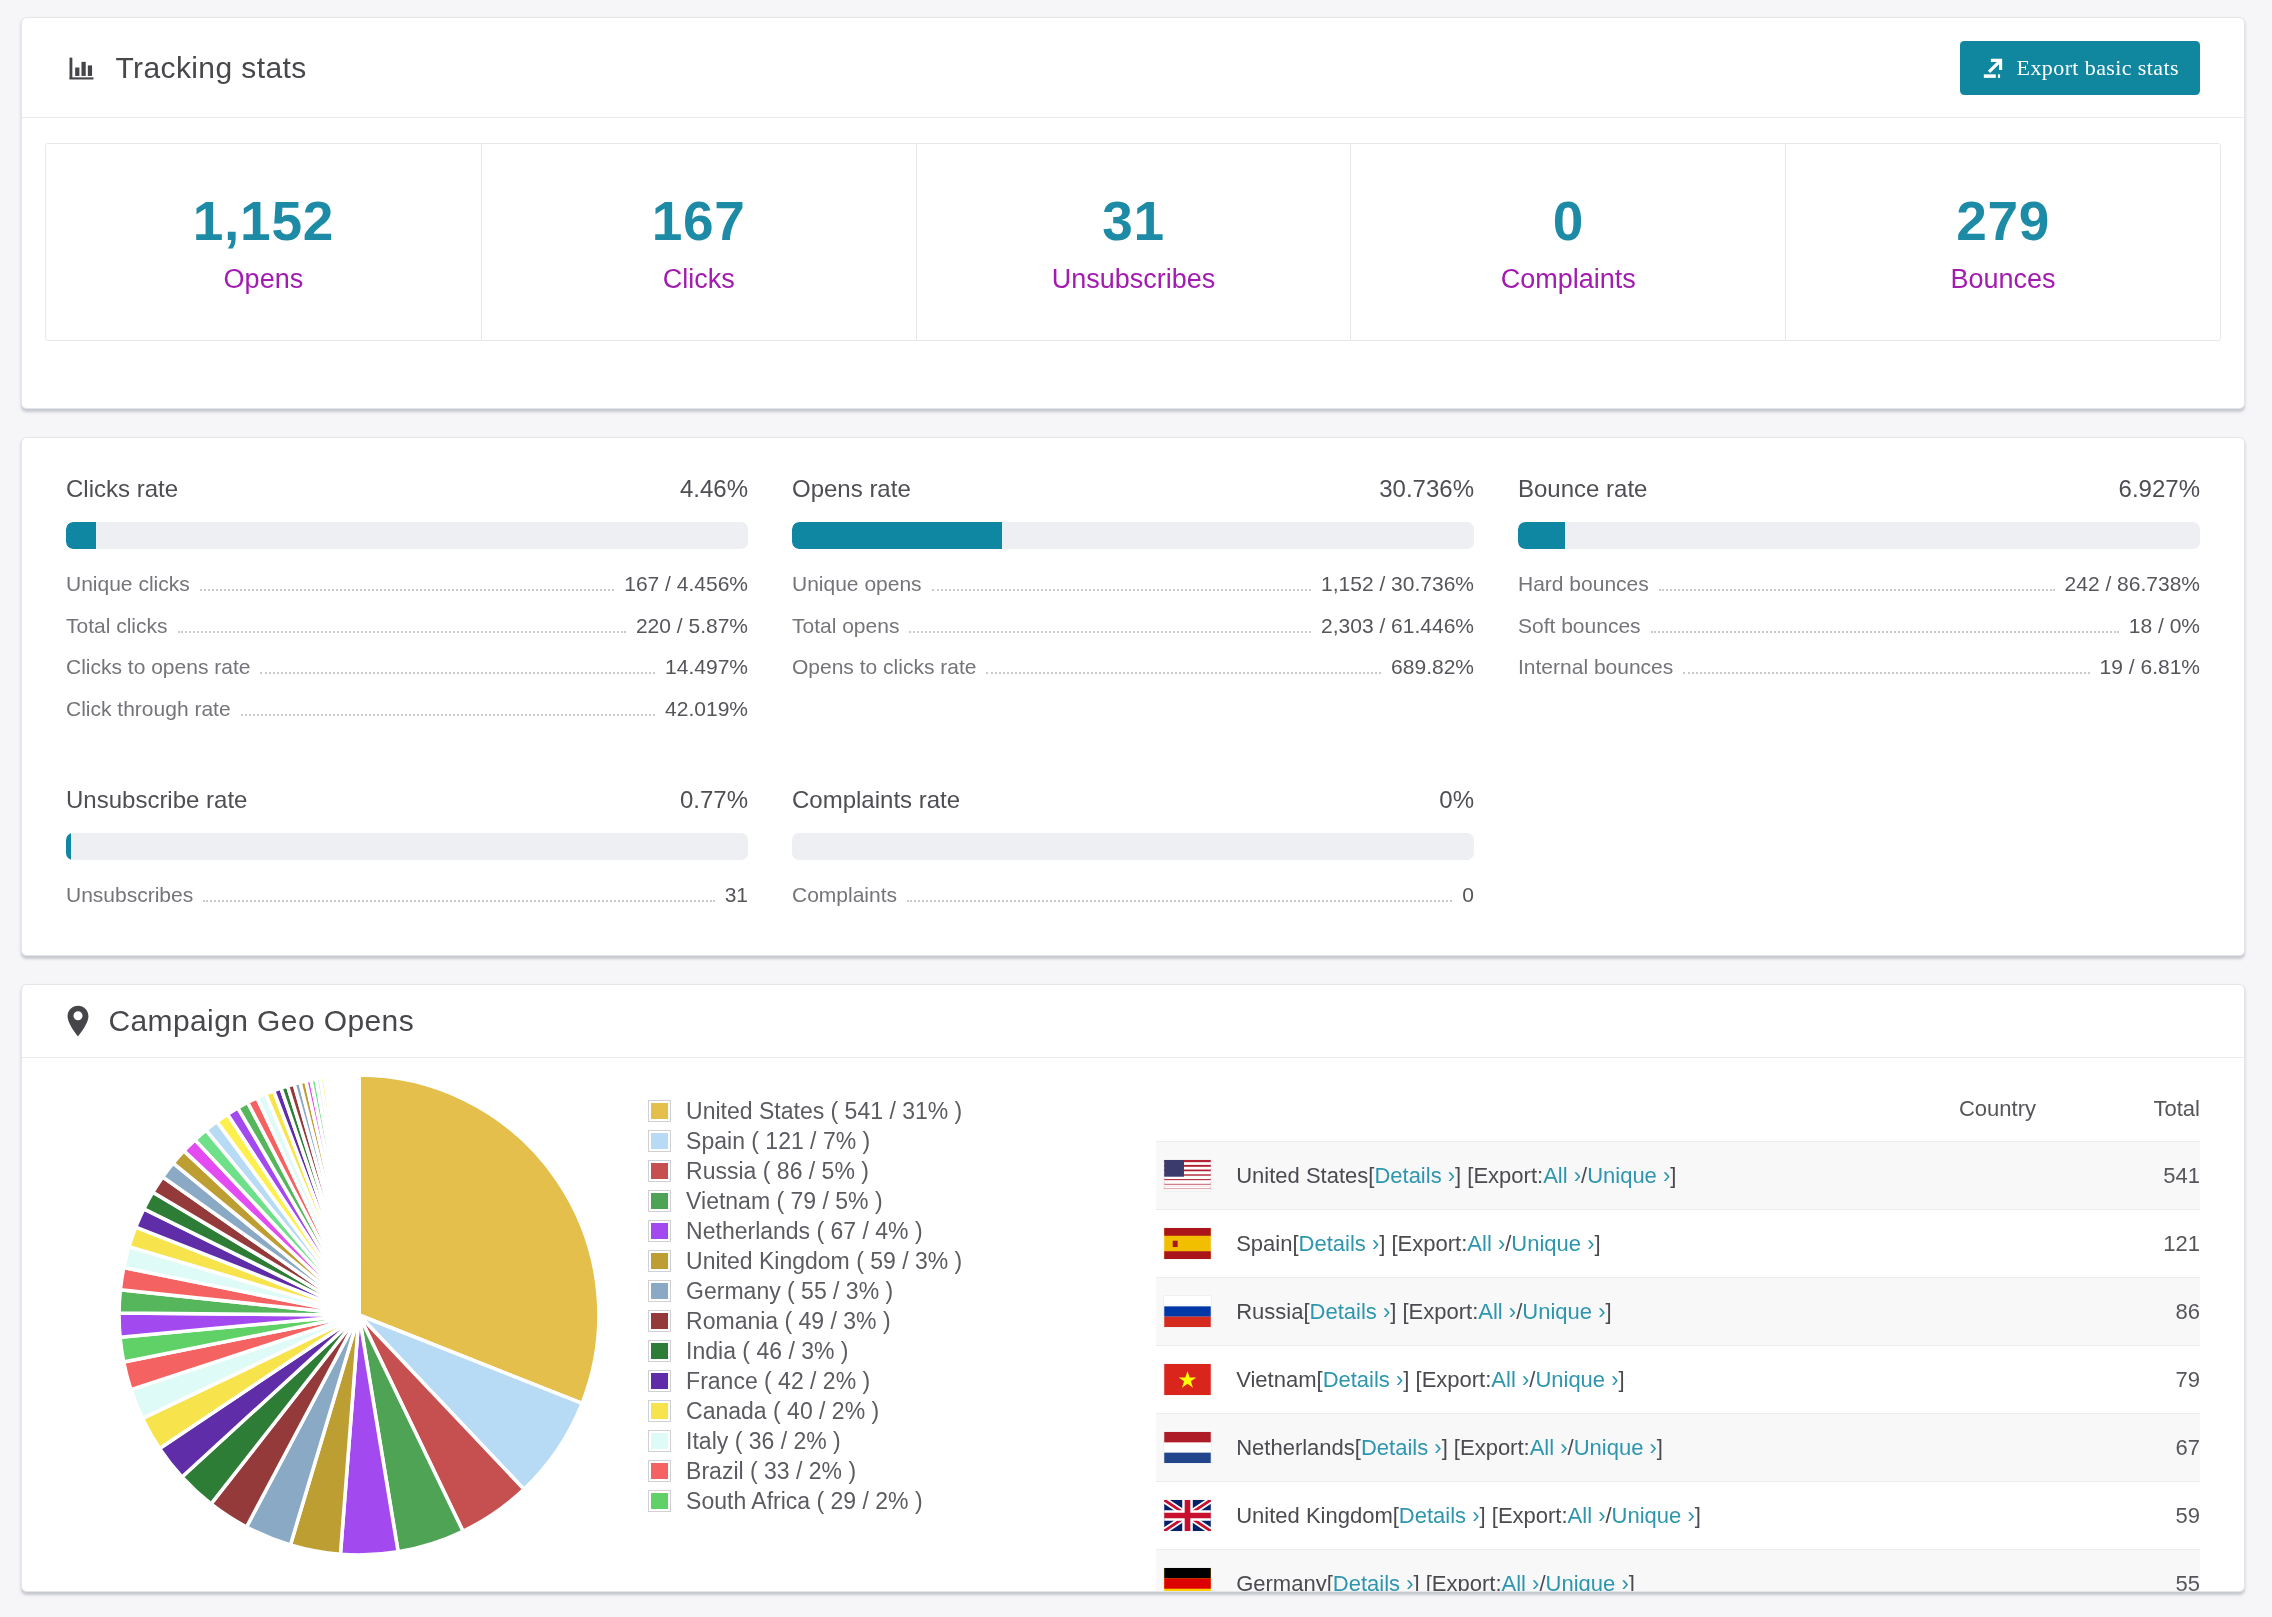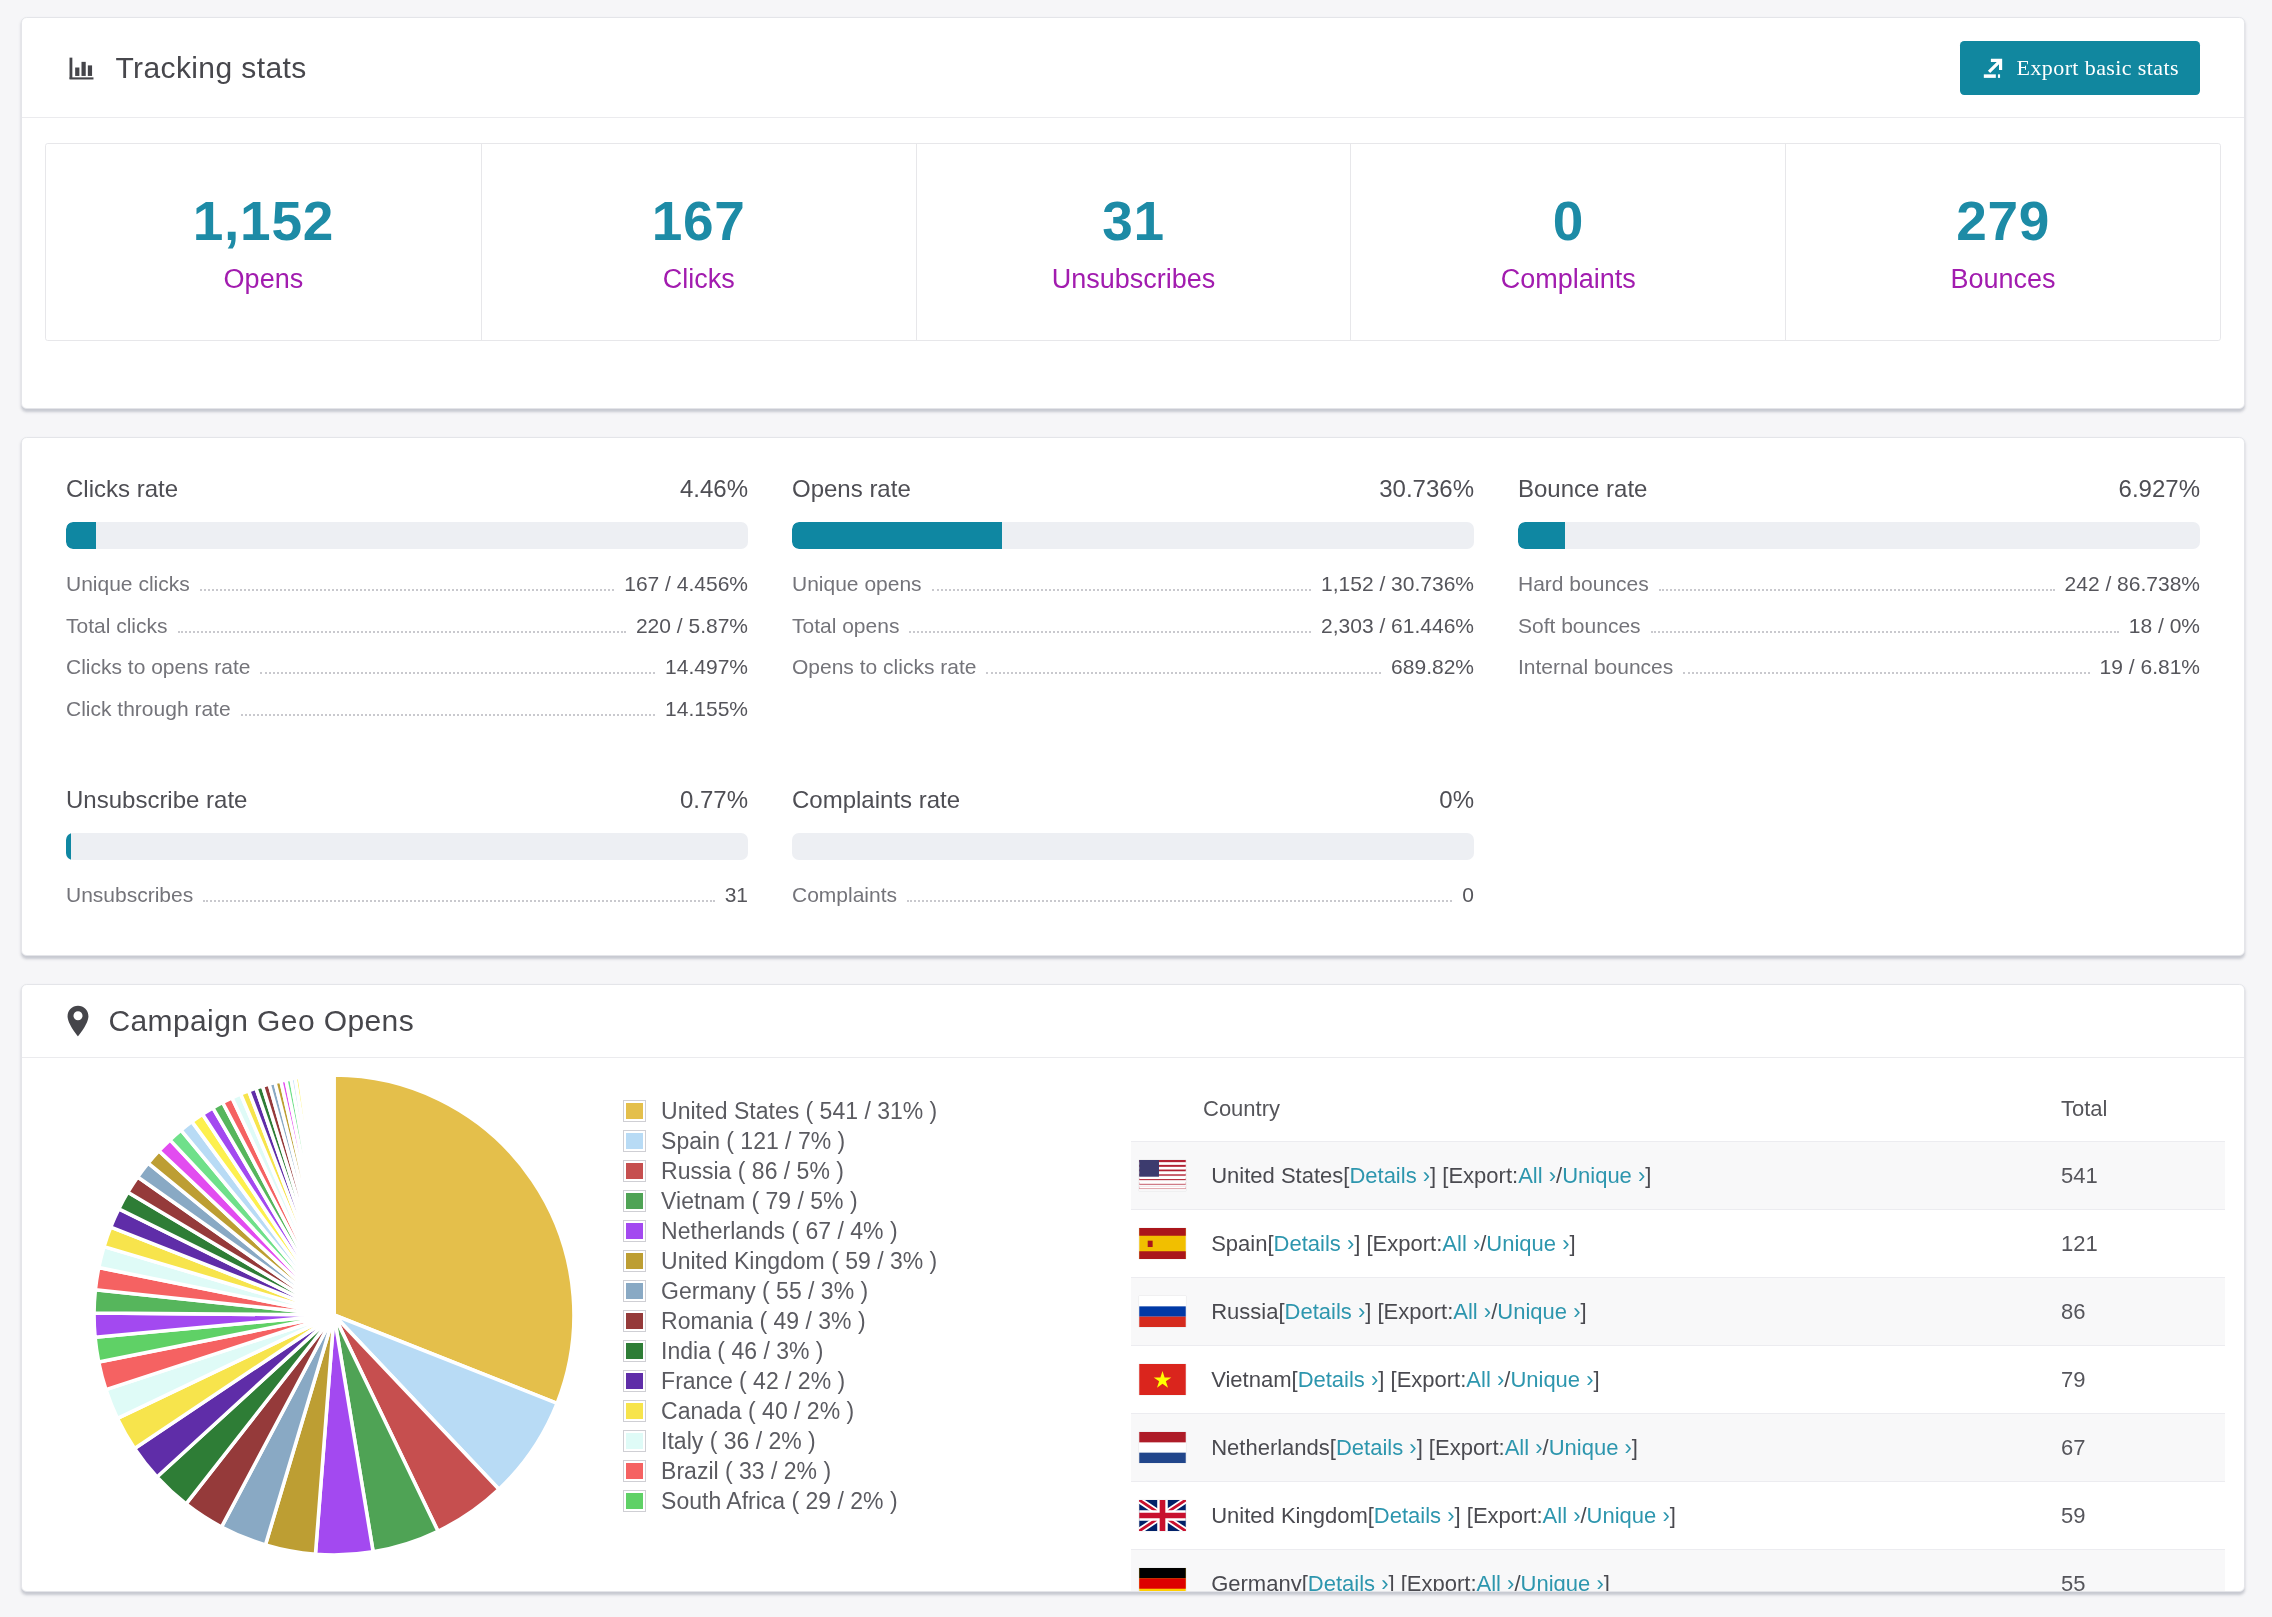--- a/index.html
+++ b/index.html
@@ -32,21 +32,21 @@
   .rate-bar{margin-top:19px;height:27px;background:#edeff3;border-radius:7px;overflow:hidden;}
   .rate-bar-fill{height:100%;background:#0f87a2;border-radius:7px 0 0 7px;}
   .rate-rows{margin-top:23px;}
   .rate-row{display:flex;align-items:flex-end;font-size:21px;color:#74747a;margin-top:17.6px;}
   .rate-row .leader{flex:1;margin:0 10px;border-bottom:2.1px dotted #c9c9ce;margin-bottom:5px;}
   .rate-row .v{color:#55555b;white-space:nowrap;}
 
   
   #geo-card{margin-top:28px;height:608px;}
   #geo-card .card-header{height:73px;justify-content:flex-start;}
-  .geo-content{display:flex;align-items:flex-start;padding:0 19px;}
+  .geo-content{display:flex;align-items:flex-start;padding:0 44px;text-align:right;}
   .pie-wrap{width:494px;height:494px;margin-left:46px;margin-top:10px;flex:none;}
   .legend{width:459px;margin-left:42px;margin-top:38px;flex:none;}
   .legend-item{display:flex;align-items:center;height:30px;font-size:23px;color:#5b5b61;cursor:pointer;}
   .swatch{width:22.6px;height:22.6px;border:0.7px solid #cfcfd4;background:#fff;padding:2.1px;margin-right:15.5px;flex:none;}
   .swatch i{display:block;width:100%;height:100%;}
   .geo-table{flex:1;margin-left:49px;margin-top:18.4px;font-size:22px;}
   .t-head{display:flex;align-items:center;height:65px;color:#55555a;}
   .t-head .c1{flex:1;padding-left:72px;}
   .t-head .c2{width:164px;}
   .t-row{display:flex;align-items:center;height:68px;border-top:0.7px solid #ececf0;}
@@ -134,21 +134,21 @@
             <span class="v">220 / 5.87%</span>
           </div>
           <div class="rate-row">
             <span>Clicks to opens rate</span>
             <span class="leader"></span>
             <span class="v">14.497%</span>
           </div>
           <div class="rate-row">
             <span>Click through rate</span>
             <span class="leader"></span>
-            <span class="v">14.155%</span>
+            <span class="v">42.019%</span>
           </div>
         </div>
       </div>
       <div>
         <div class="rate-title-row">
           <span>Opens rate</span>
           <span>30.736%</span>
         </div>
         <div class="rate-bar">
           <div class="rate-bar-fill" style="width: 30.736%;"></div>

